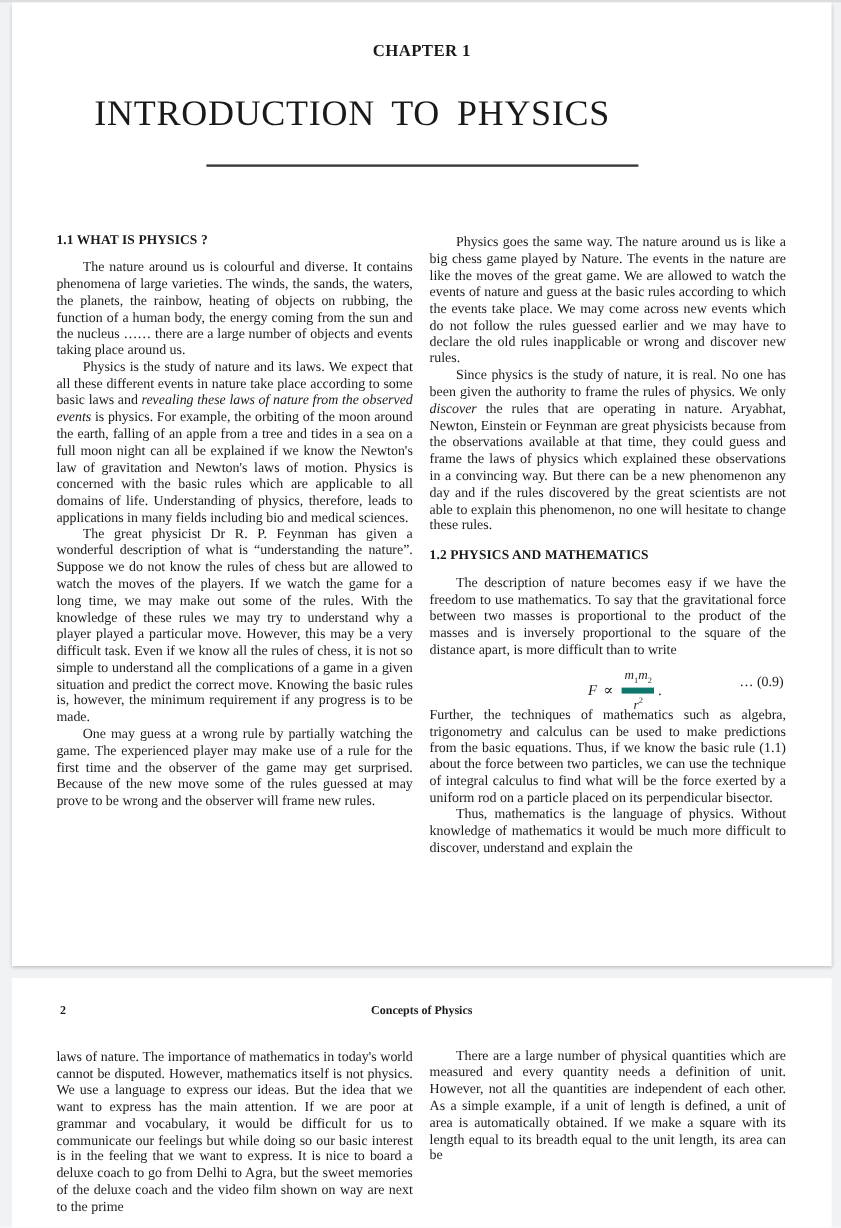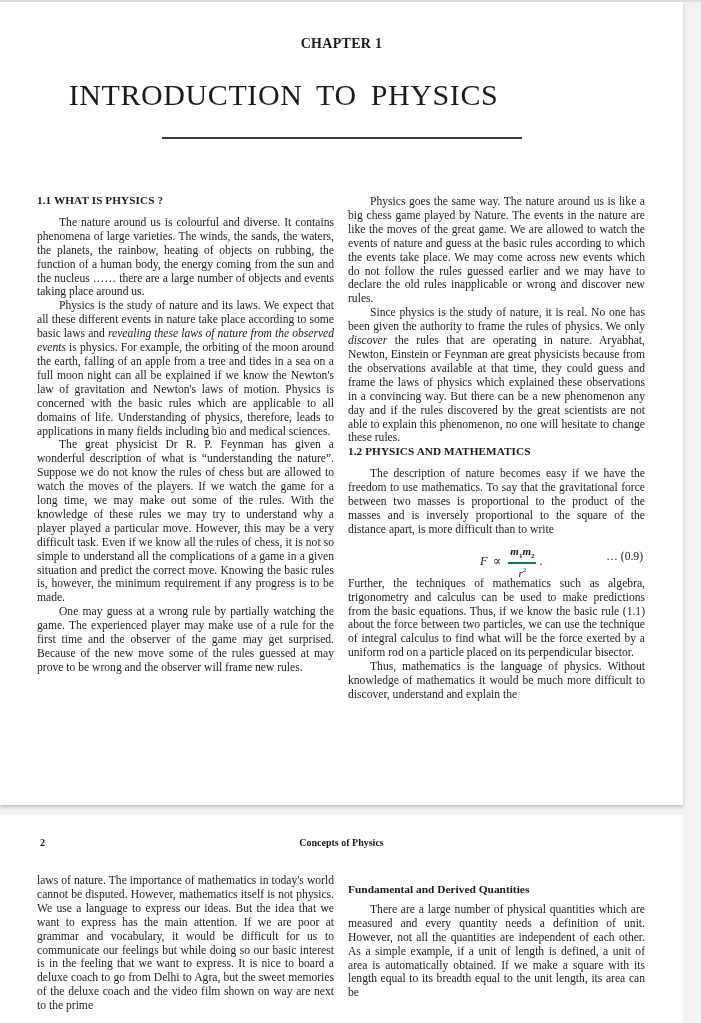--- a/index.html
+++ b/index.html
@@ -5,21 +5,21 @@
   html, body { margin: 0; padding: 0; }
   body {
     width: 701px; height: 1023px; overflow: hidden;
     background: #f1f2f4;
     font-family: "Liberation Serif", "DejaVu Serif", serif;
     color: #1a1a1a;
     position: relative;
   }
   .topbar { position: absolute; left: 0; top: 0; width: 701px; height: 2px; background: #dcdde0; }
   .page {
-    position: absolute; left: 0; width: 683px; background: #ffffff;
+    position: absolute; left: 10px; width: 683px; background: #ffffff;
   }
   #page1 { top: 2px; height: 803px; box-shadow: 0 2px 3px rgba(0,0,0,0.22); }
   #page2 { top: 815px; height: 210px; }
 
   .chapter-label {
     position: absolute; top: 34px; left: 0; width: 683px; text-align: center;
     font-weight: bold; font-size: 14px; letter-spacing: 0.3px;
   }
   .chapter-title {
     position: absolute; top: 76px; left: 0; width: 567px; text-align: center;
@@ -33,29 +33,29 @@
     position: absolute; width: 297px;
     font-size: 11.6px; line-height: 13.9px; text-align: justify;
   }
   #p1-left { left: 37px; top: 192px; }
   #p1-right { left: 348px; top: 193px; }
   .col p { margin: 0; text-indent: 22px; }
   .col p.noindent { text-indent: 0; }
   .section-head {
     font-weight: bold; font-size: 11.2px; margin: 0 0 8px 0; letter-spacing: 0.1px; font-family: Liberation Serif, serif;
   }
-  .section-head.spaced { }
+  .section-head.spaced { margin-top: 12px; }
   .subsection-head { font-weight: bold; font-size: 11.4px; margin: 10px 0 6px 0; }
 
   .equation {
     position: relative; height: 34px; margin: 4px 0 2px 0;
   }
   .eq-body { position: absolute; left: 132px; top: 4px; font-style: italic; font-size: 12.5px; }
   .eq-frac { display: inline-block; vertical-align: middle; text-align: center; margin-left: 2px; }
-  .eq-num { display: block; border-bottom: 2px solid #0f766e; font-size: 11px; padding: 0 2px; line-height: 12px; font-weight: bold; }
+  .eq-num { display: block; border-bottom: 5px solid #0f766e; font-size: 11px; padding: 0 2px; line-height: 12px; }
   .eq-den { display: block; font-size: 11px; line-height: 13px; }
   .eq-num sub, .eq-den sup { font-size: 7px; font-style: normal; }
   .eq-prop { font-style: normal; margin: 0 2px; }
   .eq-number { position: absolute; right: 2px; top: 9px; font-size: 11.6px; }
 
   .running-head { position: absolute; top: 22px; font-size: 10px; }
   #p2-pagenum { left: 40px; font-weight: bold; }
   #p2-booktitle { left: 0; width: 683px; text-align: center; font-weight: bold; }
   #p2-left { left: 37px; top: 59px; }
   #p2-right { left: 348px; top: 58px; }
@@ -101,16 +101,15 @@
 </div>
 
 <div class="page" id="page2">
   <div class="running-head" id="p2-pagenum">2</div>
   <div class="running-head" id="p2-booktitle">Concepts of Physics</div>
 
   <div class="col" id="p2-left">
     <p class="noindent">laws of nature. The importance of mathematics in today's world cannot be disputed. However, mathematics itself is not physics. We use a language to express our ideas. But the idea that we want to express has the main attention. If we are poor at grammar and vocabulary, it would be difficult for us to communicate our feelings but while doing so our basic interest is in the feeling that we want to express. It is nice to board a deluxe coach to go from Delhi to Agra, but the sweet memories of the deluxe coach and the video film shown on way are next to the prime</p>
   </div>
   <div class="col" id="p2-right">
-    <div class="subsection-head">Fundamental and Derived Quantities</div>
     <p>There are a large number of physical quantities which are measured and every quantity needs a definition of unit. However, not all the quantities are independent of each other. As a simple example, if a unit of length is defined, a unit of area is automatically obtained. If we make a square with its length equal to its breadth equal to the unit length, its area can be</p>
   </div>
 </div>
 
 </body></html>

